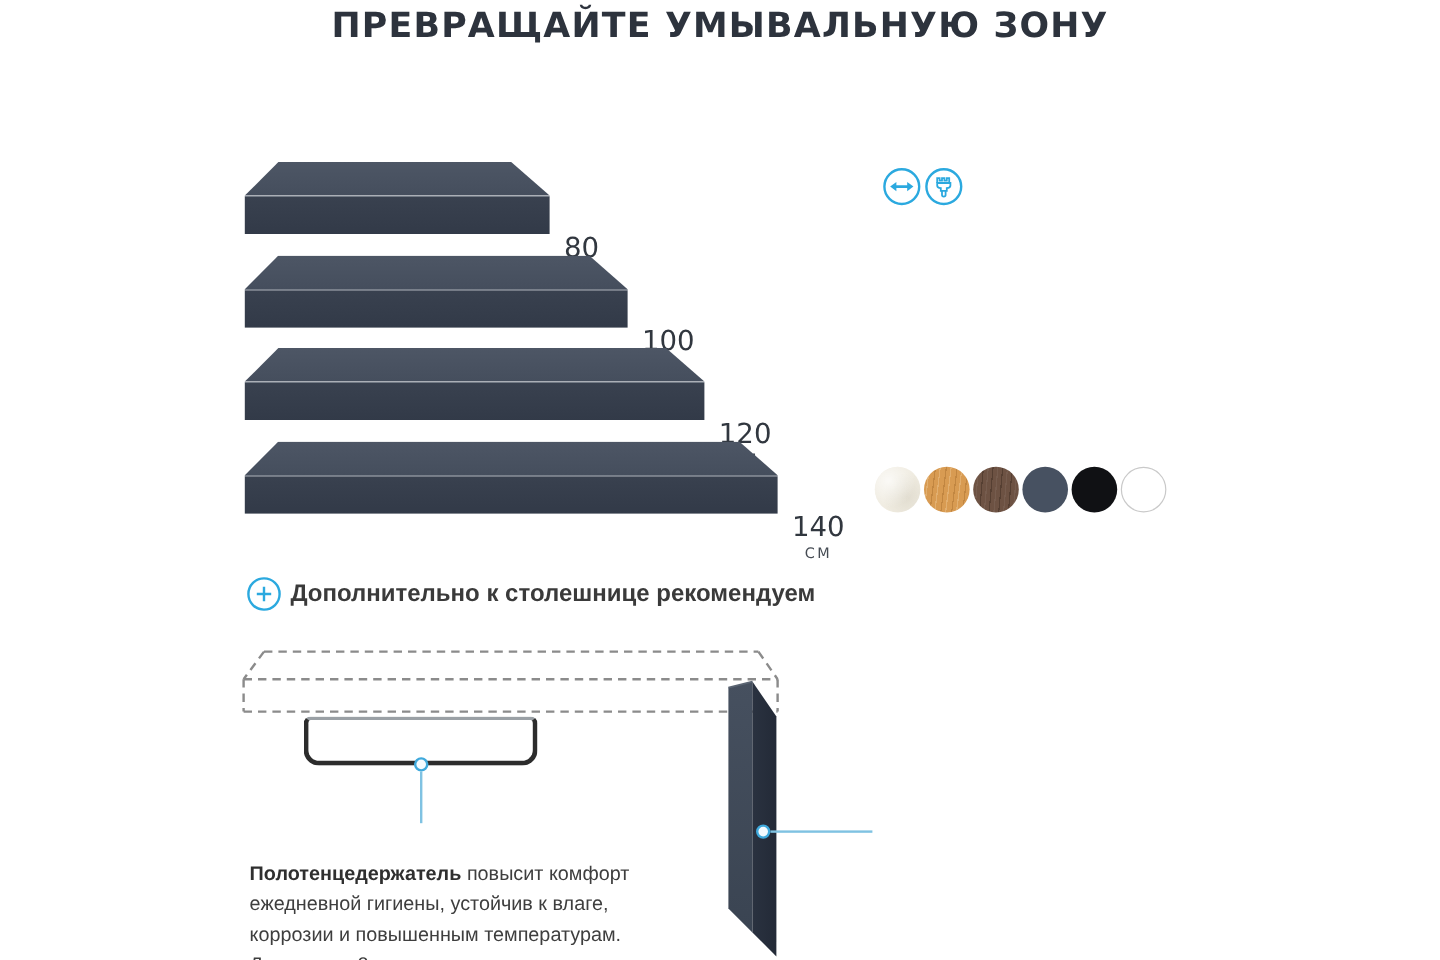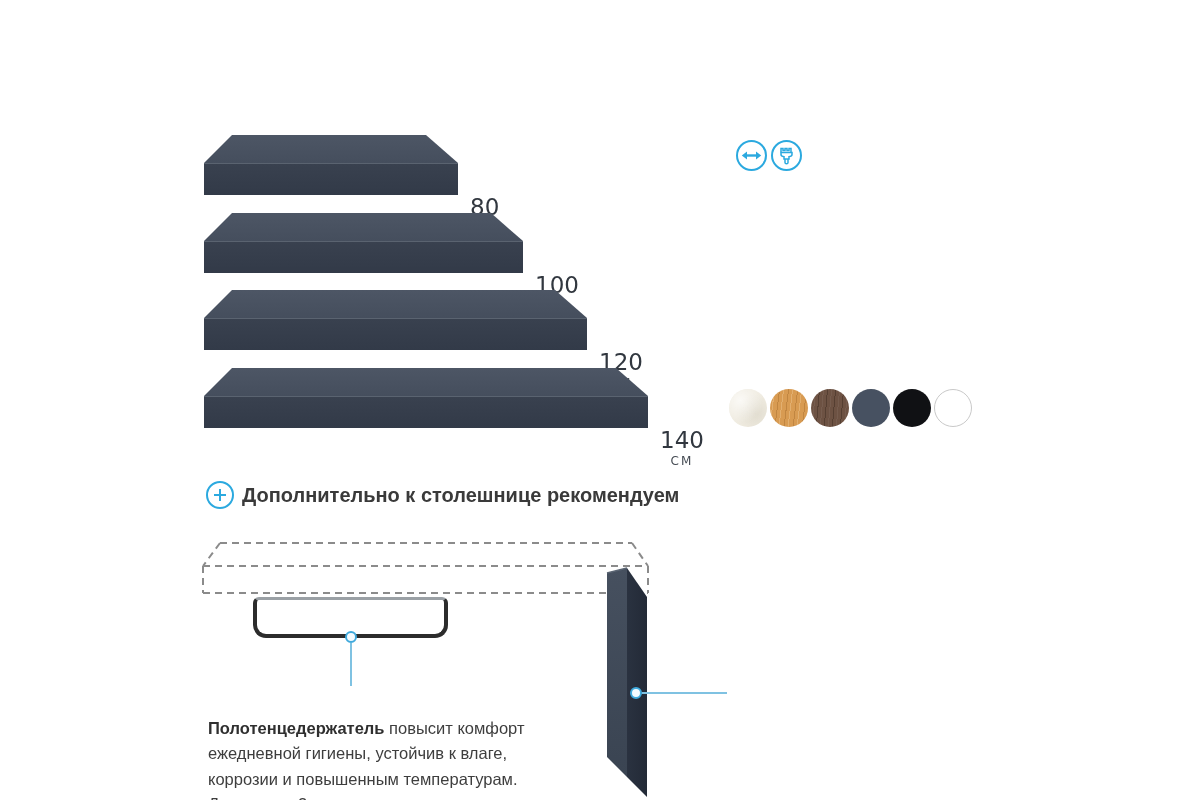--- a/index.html
+++ b/index.html
@@ -58,20 +58,21 @@
   .connector-dot{position:absolute;width:12px;height:12px;box-sizing:border-box;background:#f4fbff;
                  border:2.5px solid #3fa9dc;border-radius:50%;z-index:6;}
   .connector-line{position:absolute;background:#7fc2e2;z-index:5;}
 </style>
 </head>
 <body>
 
 <div class="canvas">
 
   <div class="title">
+    <div>ПРЕВРАЩАЙТЕ УМЫВАЛЬНУЮ ЗОНУ</div>
   </div>
 
   <div class="shelf" style="left:204px;top:135px;width:254px;">
     <div class="shelf-top"></div>
     <div class="shelf-front"></div>
     <div class="size-label">
       <span class="size-num">80</span>
       <span class="size-unit">СМ</span>
     </div>
   </div>

